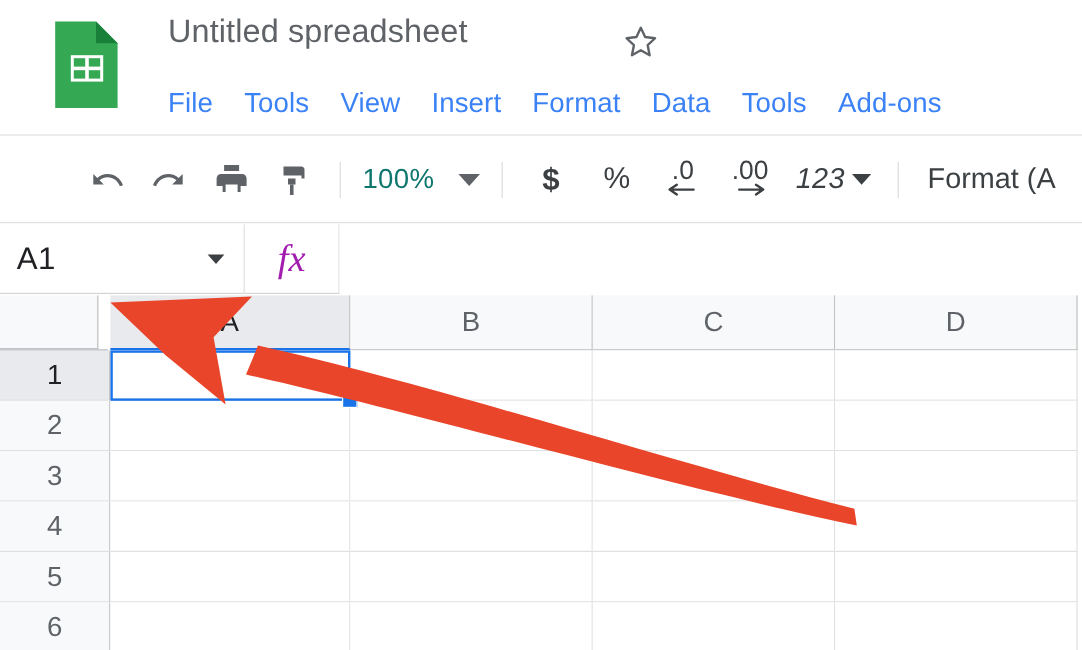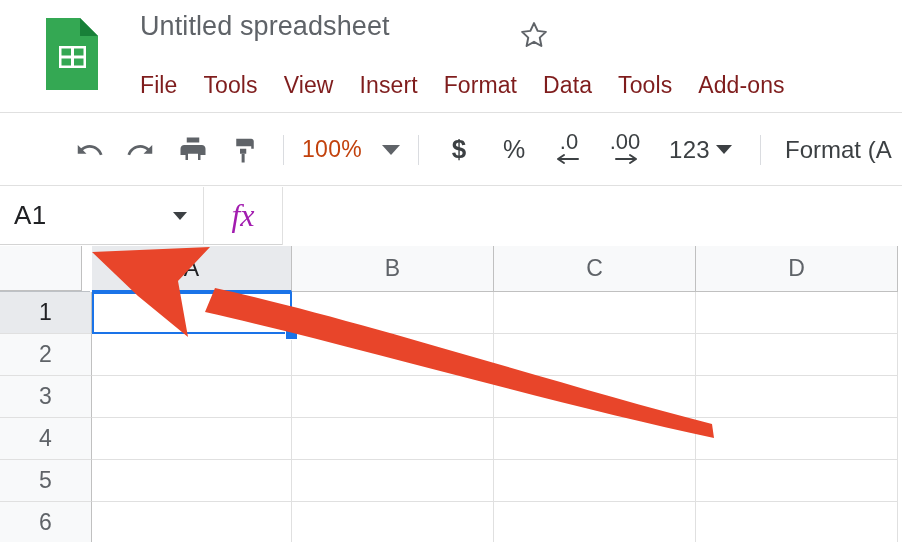--- a/index.html
+++ b/index.html
@@ -32,21 +32,21 @@
     position:absolute; left:519px; top:20px;
     width:40px; height:40px; cursor:pointer;
   }
   .star-svg { display:block; width:30px; height:30px; }
 
   .menubar {
     position:absolute; left:140px; top:65px; height:40px;
     display:flex; align-items:center; white-space:nowrap;
   }
   .menu-item {
-    font-size:23px; color:#7f1d1d; font-weight:400;
+    font-size:23px; color:#3b82f6; font-weight:400;
     padding:0 13px; cursor:pointer; line-height:34px;
     letter-spacing:0.1px;
   }
   .menu-item:first-child { padding-left:0; }
 
   
   .toolbar {
     position:absolute; left:0; top:114px; width:902px; height:72px;
     background:#fff; border-bottom:1px solid #e0e0e0;
     display:flex; align-items:center;
@@ -59,21 +59,21 @@
   .tb-btn svg { display:block; }
   .tb-first { margin-left:68px; }
   .tb-sep {
     width:1px; height:30px; background:#dadce0; margin:0 12px; flex:none;
   }
   .zoom-ctl {
     display:flex; align-items:center; cursor:pointer;
     height:40px; padding:0 6px; flex:none;
   }
   .zoom-val {
-    font-size:23px; color:#c2410c; font-weight:400; letter-spacing:0.3px;
+    font-size:23px; color:#0f766e; font-weight:400; letter-spacing:0.3px;
   }
   .caret {
     width:0; height:0; margin-left:20px;
     border-left:9px solid transparent;
     border-right:9px solid transparent;
     border-top:10px solid #5f6368;
   }
   .caret-sm {
     width:0; height:0; margin-left:6px;
     border-left:8px solid transparent;
@@ -92,21 +92,21 @@
     cursor:pointer; flex:none;
   }
   .dec-lbl {
     position:absolute; left:0; top:0; width:100%;
     text-align:center; font-size:22px; color:#3c4043; line-height:26px;
   }
   .dec-arrow { position:absolute; bottom:2px; left:0; width:100%; text-align:center; }
   .dec-arrow svg { display:inline-block; }
   .num-fmt {
     display:flex; align-items:center; cursor:pointer;
-    height:42px; margin:0 16px; flex:none;
+    height:42px; margin:0 10px; flex:none;font-style:italic;
   }
   .num-fmt-lbl { font-size:24px; color:#3c4043; font-weight:400; letter-spacing:0.3px; }
   .font-name {
     font-size:24px; color:#3c4043; margin-left:12px;
     white-space:nowrap; cursor:pointer; flex:none;
   }
 
   
   .formula-bar {
     position:absolute; left:0; top:187px; width:902px; height:58px;

